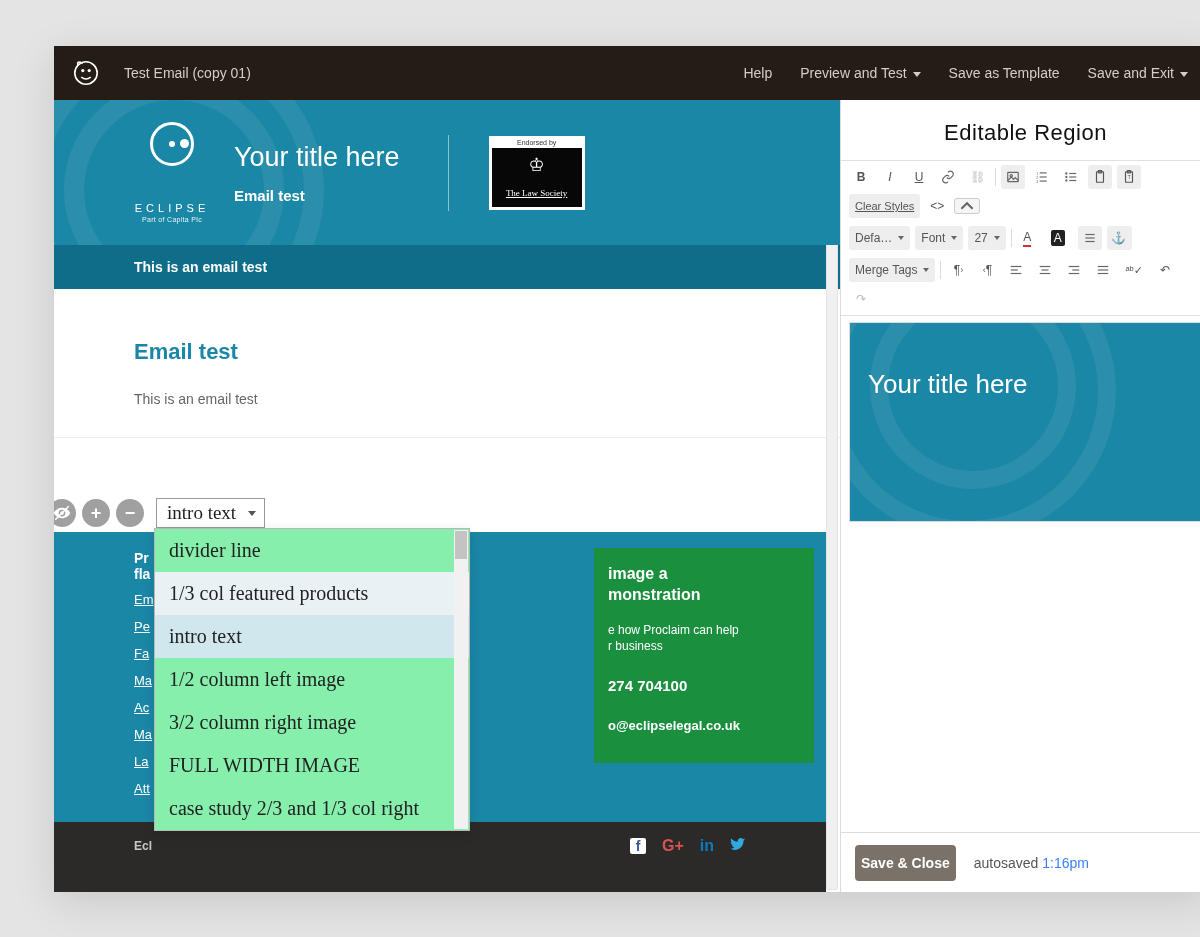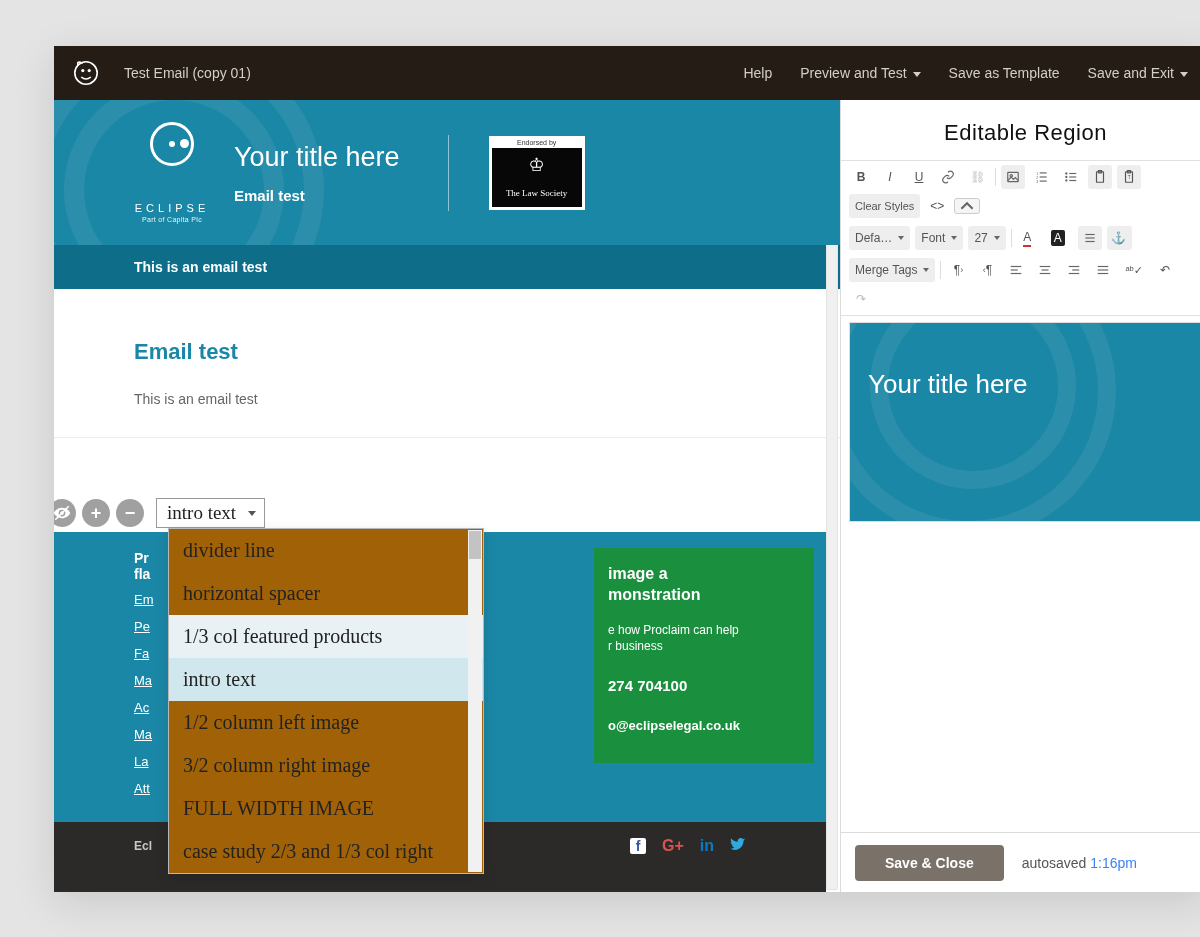--- a/index.html
+++ b/index.html
@@ -81,21 +81,21 @@
   .eh-text .big { font-size:27px; font-weight:400;}
   .eh-text .sub { font-size:15px; margin-top:14px; font-weight:600;}
   .vsep { width:1px; height:76px; background:rgba(255,255,255,.5); margin-left:24px; margin-right:16px;}
   .law-badge {
     width:96px; height:74px; background:#fff; display:flex; flex-direction:column; align-items:center;
     color:#000; font-size:7px; padding:3px;
   }
   .law-badge .endorsed { font-size:7px; color:#333; margin-bottom:2px;}
   .law-badge .black { flex:1; width:100%; background:#070707; display:flex; flex-direction:column; align-items:center; justify-content:center; color:#fff; font-family: Georgia, serif;}
   .law-badge .crest { font-size:18px; line-height:1;}
-  .law-badge .ls { font-size:9px; margin-top:14px;}
+  .law-badge .ls { font-size:9px; margin-top:14px;text-decoration:underline;}
 
   .email-subheader {
     background:#0e6e89; color:#fff; padding:14px 80px; font-size:14px; font-weight:600;
   }
 
   .email-body { padding: 50px 80px 30px; background:#fff; border-bottom:1px solid #eee;}
   .email-body h2 { color:#1b87a6; font-size:22px; font-weight:700; margin-bottom:26px; }
   .email-body p { color:#666; font-size:14px; }
 
   
@@ -115,22 +115,22 @@
     height:30px; padding:0 28px 0 10px;
     border:1px solid #999; background:#fff;
     font-family: Georgia, 'Times New Roman', serif;
     font-size:19px; color:#222;
     position:relative; display:flex; align-items:center;
   }
   .block-select .chev { position:absolute; right:8px; top:12px; width:0;height:0;border-left:4px solid transparent;border-right:4px solid transparent;border-top:5px solid #555;}
 
   
   .dropdown {
-    position:absolute; left:114px; top:428px; width:316px;
-    background:#a16207; border:1px solid #b8b8b8;
+    position:absolute; left:100px; top:428px; width:316px;
+    background:#86efac; border:1px solid #b8b8b8;
     z-index:10;
     box-shadow:0 4px 12px rgba(0,0,0,.12);
     max-height:420px;
   }
   .dropdown .dd-scroll {
     position:absolute; right:1px; top:1px; bottom:1px; width:14px; background:#f1f1f1;
   }
   .dropdown .dd-thumb { position:absolute; left:1px; right:1px; top:1px; height:28px; background:#c3c3c3;}
   .dropdown .item {
     padding: 10px 14px;
@@ -212,21 +212,21 @@
   .editor-footer {
     border-top:1px solid #dcdcdc;
     padding:10px 14px;
     display:flex; align-items:center; gap:18px;
     margin-top:auto;
     color:#555; font-size:14px;
     height:60px;
   }
   .save-btn {
     background:#7a7268; color:#fff;
-    padding:10px 30px; border-radius:4px;
+    padding:10px 6px; border-radius:4px;
     font-size:14px; cursor:pointer; font-weight:600;
   }
   .autosave .time { color:#3b82f6;}
 </style>
 </head>
 <body>
 
 <div class="app-window">
 
   <div class="topbar">
@@ -357,21 +357,20 @@
           <span>intro text</span>
           <span class="chev"></span>
         </div>
       </div>
 
       <div class="dropdown">
         <div class="dd-scroll">
             <div class="dd-thumb"></div>
           </div>
         <div class="item">divider line</div>
-        <div class="item">horizontal spacer</div>
         <div class="item highlight">1/3 col featured products</div>
         <div class="item selected">intro text</div>
         <div class="item">1/2 column left image</div>
         <div class="item">3/2 column right image</div>
         <div class="item">FULL WIDTH IMAGE</div>
         <div class="item">case study 2/3 and 1/3 col right</div>
       </div>
     </div>
 
     <div class="editor-col">
@@ -429,21 +428,21 @@
                 <rect x="9" y="1" width="6" height="4" rx="1"></rect>
               </svg>
           </div>
           <div class="tb-btn bg">
             <svg viewBox="0 0 24 24" fill="none" stroke="#555" stroke-width="2">
                 <rect x="6" y="3" width="12" height="18" rx="1"></rect>
                 <rect x="9" y="1" width="6" height="4" rx="1"></rect>
                 <text x="10" y="16" font-size="8" stroke="none" fill="#555">T</text>
               </svg>
           </div>
-          <div class="tb-btn bg" style="font-size:11px; padding:5px 6px;">Clear Styles</div>
+          <div class="tb-btn bg" style="font-size:11px; padding:5px 6px;text-decoration:underline;">Clear Styles</div>
           <div class="tb-btn">&lt;&gt;</div>
           <div class="tb-btn box" style="min-width:16px;height:16px;">
             <svg viewBox="0 0 10 10" width="8" height="8">
                 <path d="M1 7 L5 3 L9 7" fill="none" stroke="#666" stroke-width="1.5"></path>
               </svg>
           </div>
         </div>
 
         <div class="tb-row">
           <div class="tb-drop">

